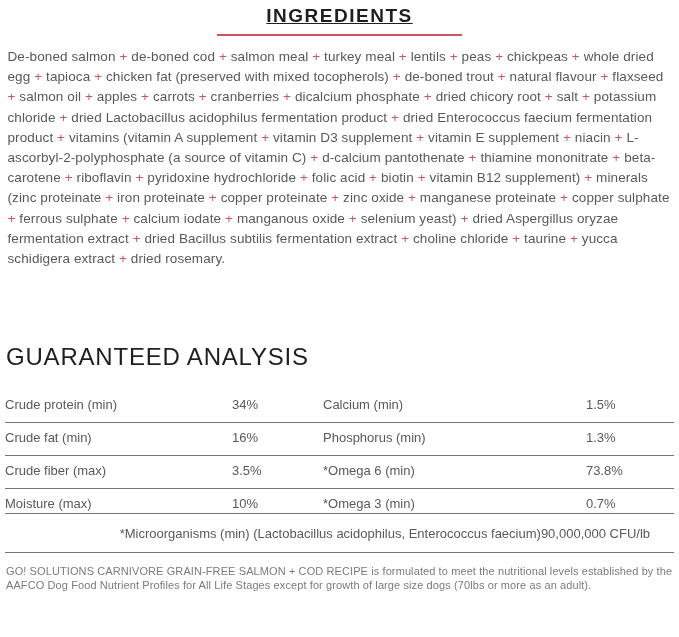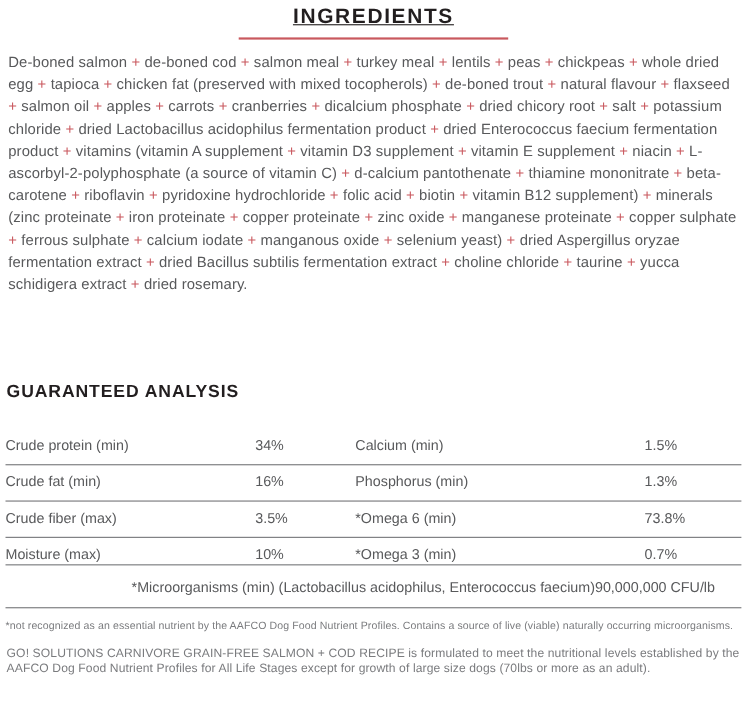--- a/index.html
+++ b/index.html
@@ -20,21 +20,21 @@
     background:var(--accent);
   }
   .ingredients-text {
     width:664px; height:224px; margin:11px auto 0;
     font-size:13.5px; line-height:20.2px;
     color:var(--text); letter-spacing:0.1px;
   }
   .plus { color:var(--accent); }
   .ga-title {
     margin:74px 0 0 6px;
-    font-size:16px; line-height:24px; font-weight:bold;
+    font-size:24px; line-height:24px; font-weight:normal;
     color:var(--heading); letter-spacing:0.8px;
   }
   .ga-table { margin:21px 5px 0 5px; font-size:13px; line-height:15px; color:var(--text); }
   .ga-row {
     display:grid; grid-template-columns:227px 91px 263px 1fr;
     padding:7px 0 10px; border-bottom:1px solid var(--divider);
   }
   #ga-rows .ga-row:last-child { padding-bottom:2px; }
   .ga-row-wide {
     display:flex; justify-content:flex-end;
@@ -89,17 +89,16 @@
           <span>*Omega 3 (min)</span>
           <span>0.7%</span>
         </div>
       </div>
     <div class="ga-row-wide">
       <span>*Microorganisms (min) (Lactobacillus acidophilus, Enterococcus faecium)</span>
       <span>90,000,000 CFU/lb</span>
     </div>
   </div>
 
-  <p class="footnote">*not recognized as an essential nutrient by the AAFCO Dog Food Nutrient Profiles. Contains a source of live (viable) naturally occurring microorganisms.</p>
 
   <p class="formulation">GO! SOLUTIONS CARNIVORE GRAIN-FREE SALMON + COD RECIPE  is formulated to meet the nutritional levels established by the AAFCO Dog Food Nutrient Profiles for All Life Stages except for growth of large size dogs (70lbs or more as an adult).</p>
 
 </div>
 
 </body></html>

